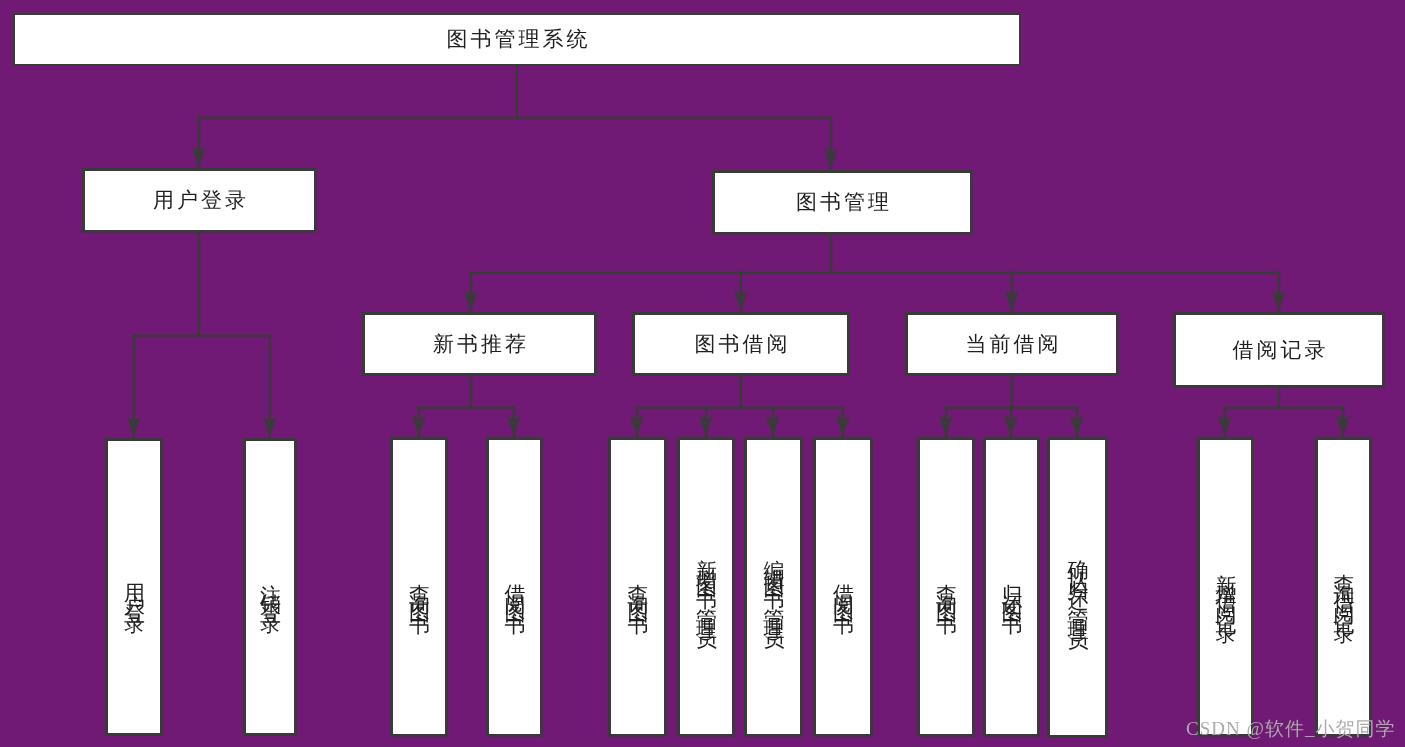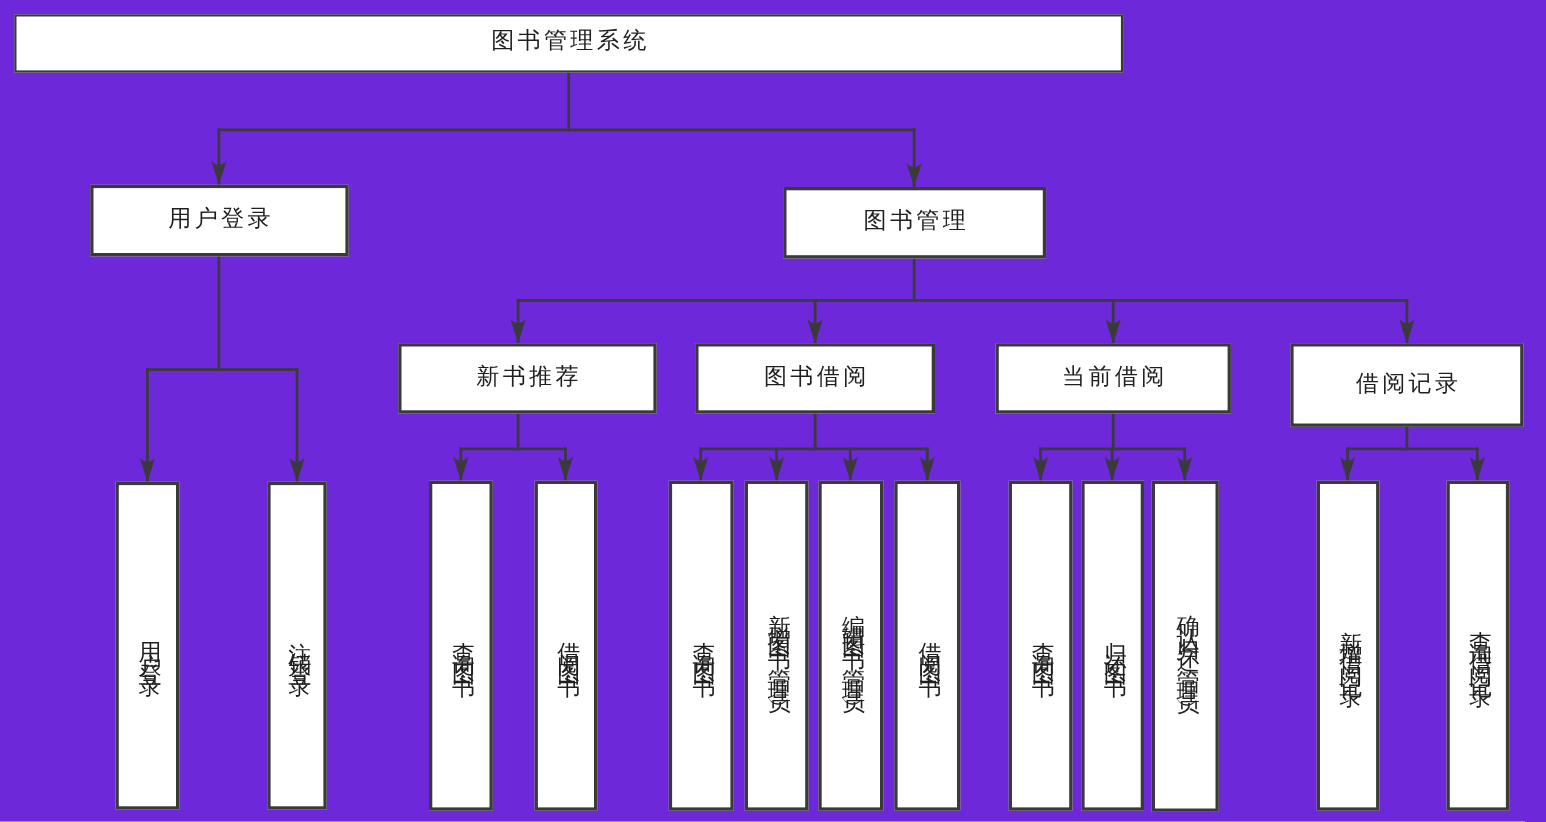--- a/index.html
+++ b/index.html
@@ -1,21 +1,21 @@
 <!DOCTYPE html>
 <html><head>
 <meta charset="utf-8">
 <style>
   html, body { margin: 0; padding: 0; background: #ffffff; }
   #canvas {
     position: relative;
     width: 1405px;
     height: 747px;
-    background: #6d28d9;
-    font-family: Liberation Mono, monospace;
+    background: #701a75;
+    font-family: Liberation Serif, serif;
     overflow: hidden;
   }
   #connector-layer {
     position: absolute;
     left: 0; top: 0;
     width: 1405px; height: 747px;
   }
   .node {
     position: absolute;
     box-sizing: border-box;
@@ -109,21 +109,21 @@
     </g>
   </svg>
 
   <div class="node root" style="left:13px;top:13px;width:1008px;height:53px">
     <span class="hl">图书管理系统</span>
   </div>
 
   <div class="node" style="left:82px;top:168px;width:235px;height:65px">
     <span class="hl">用户登录</span>
   </div>
-  <div class="node" style="left:712px;top:170px;width:239px;height:65px">
+  <div class="node" style="left:712px;top:170px;width:261px;height:65px">
     <span class="hl">图书管理</span>
   </div>
 
   <div class="node" style="left:362px;top:312px;width:235px;height:64px">
     <span class="hl">新书推荐</span>
   </div>
   <div class="node" style="left:632px;top:312px;width:218px;height:64px">
     <span class="hl">图书借阅</span>
   </div>
   <div class="node" style="left:905px;top:312px;width:214px;height:64px">
@@ -170,14 +170,15 @@
     <span class="vt">确认归还（管理员）</span>
   </div>
 
   <div class="node" style="left:1197px;top:437px;width:57px;height:300px">
     <span class="vt">新增借阅记录</span>
   </div>
   <div class="node" style="left:1315px;top:437px;width:57px;height:300px">
     <span class="vt">查询借阅记录</span>
   </div>
 
+  <div id="watermark">CSDN @软件_小贺同学</div>
 
 </div>
 
 </body></html>

